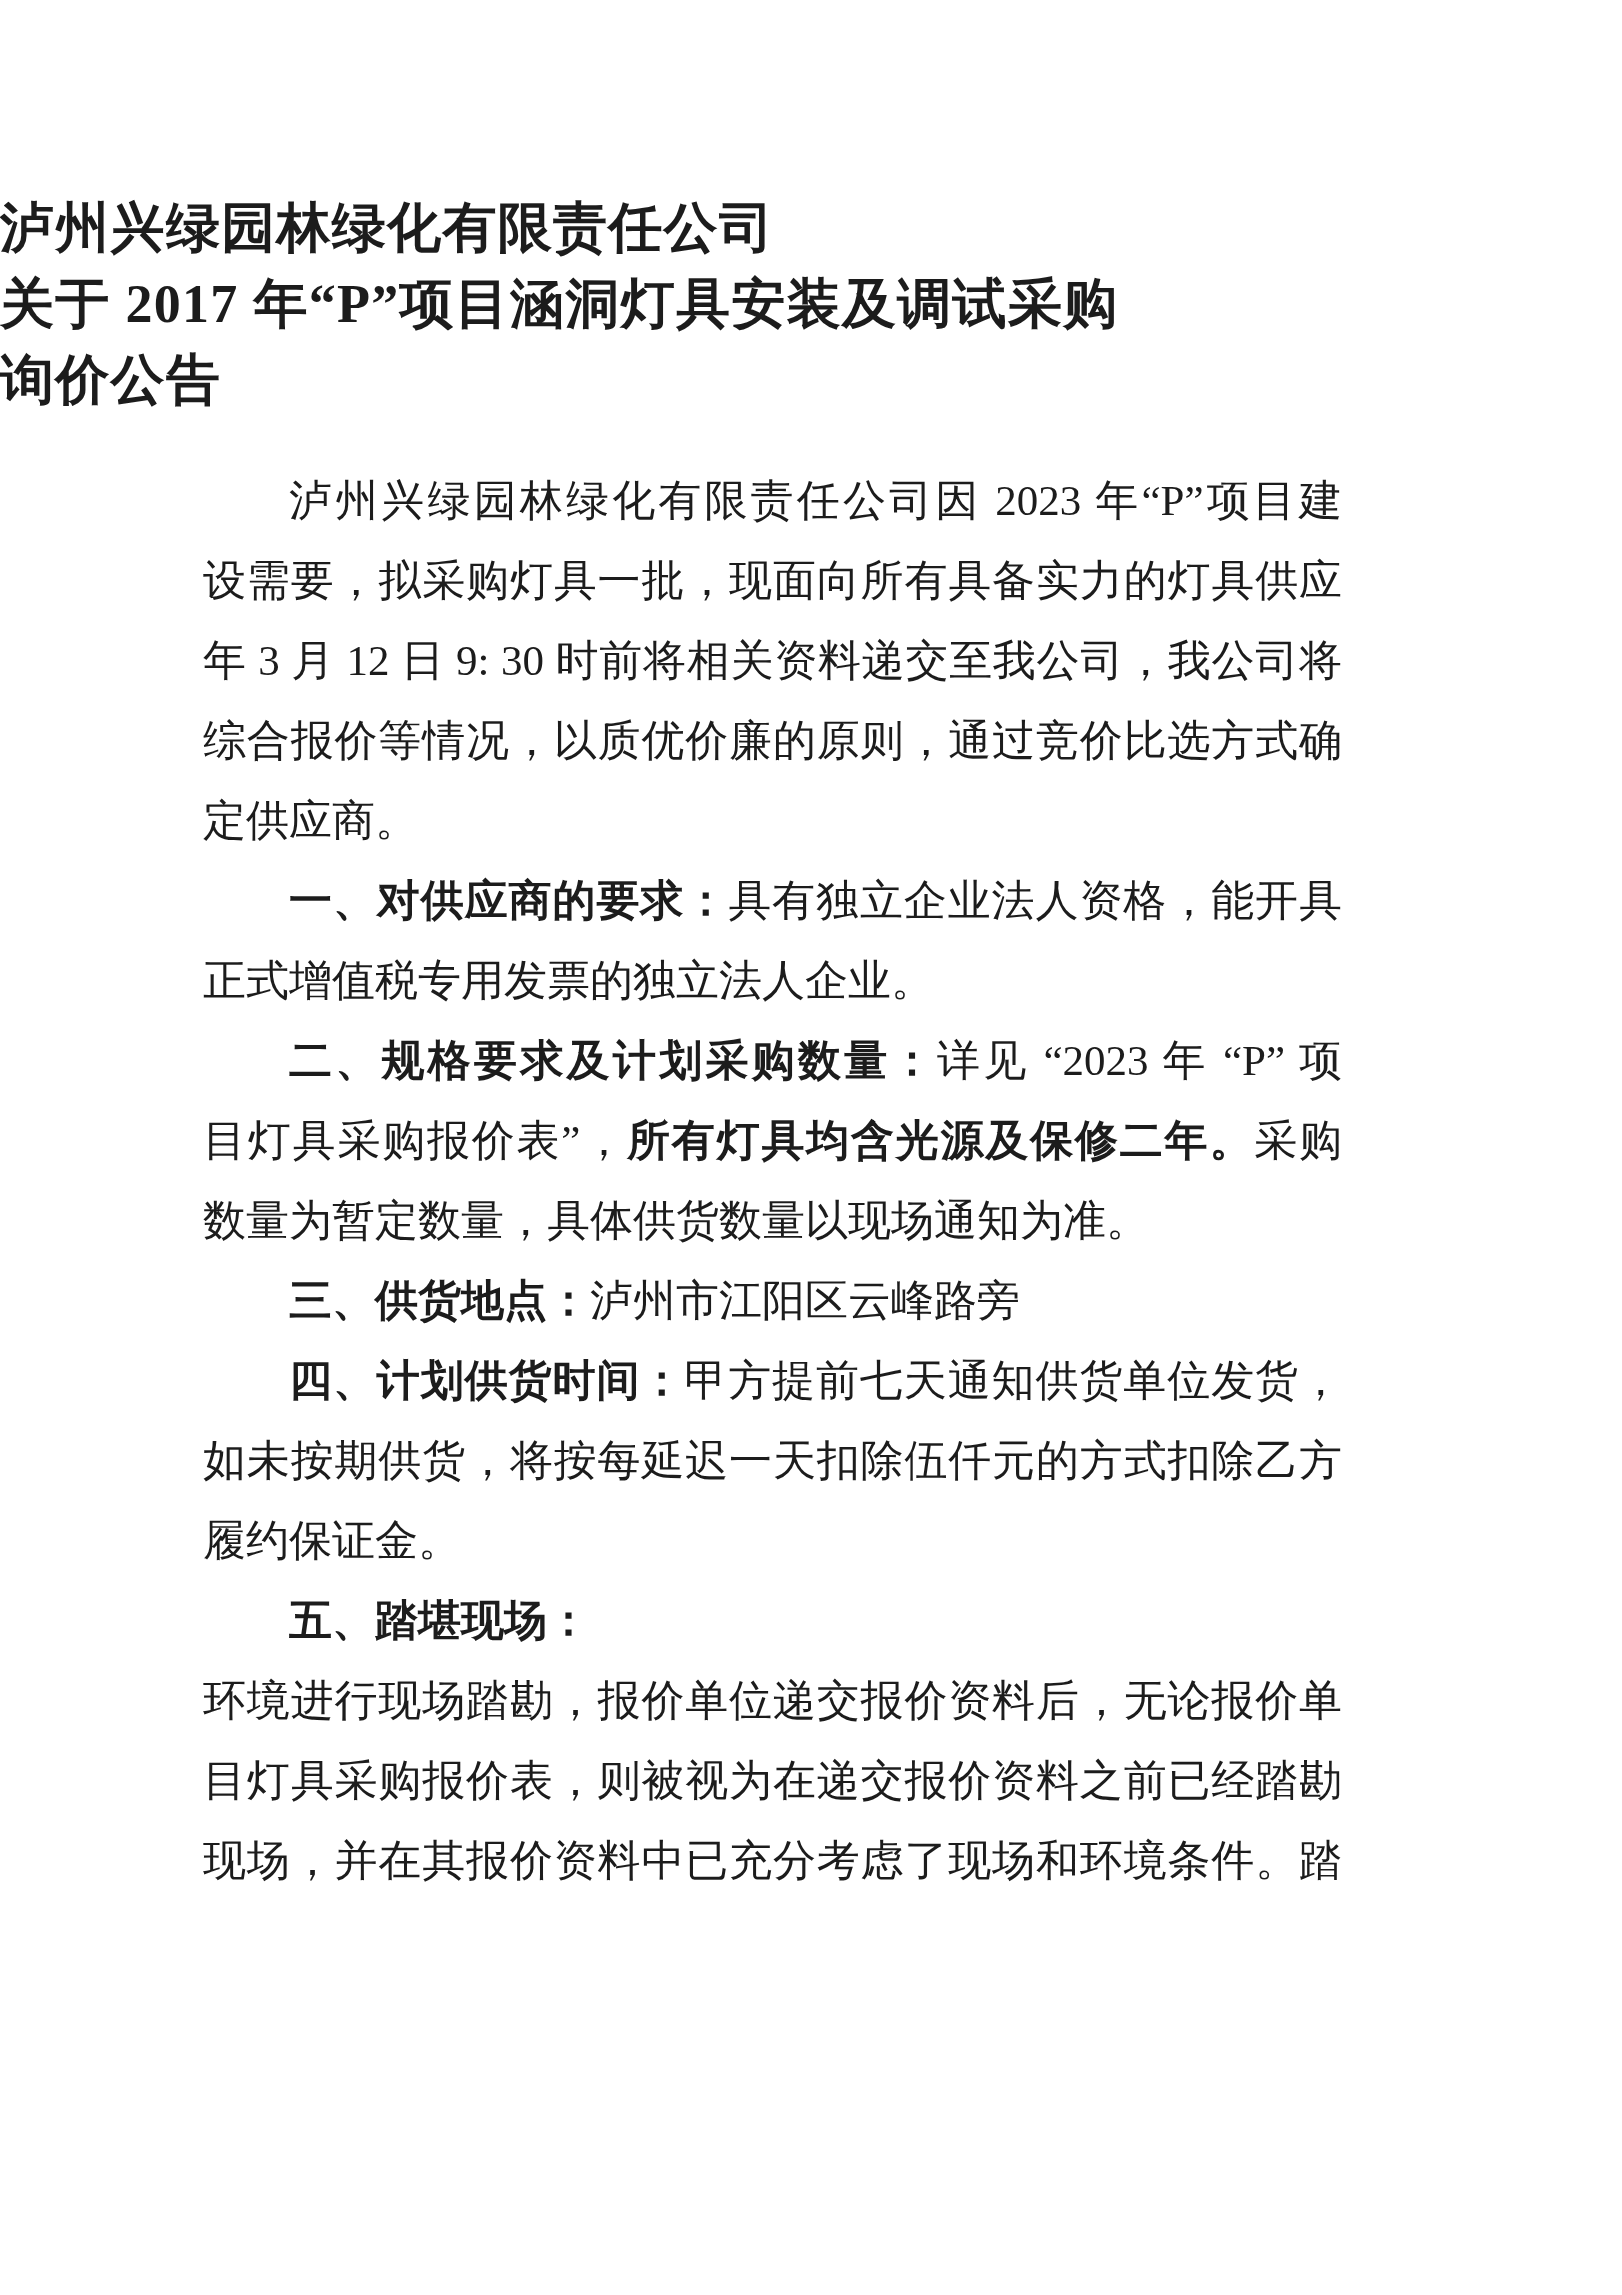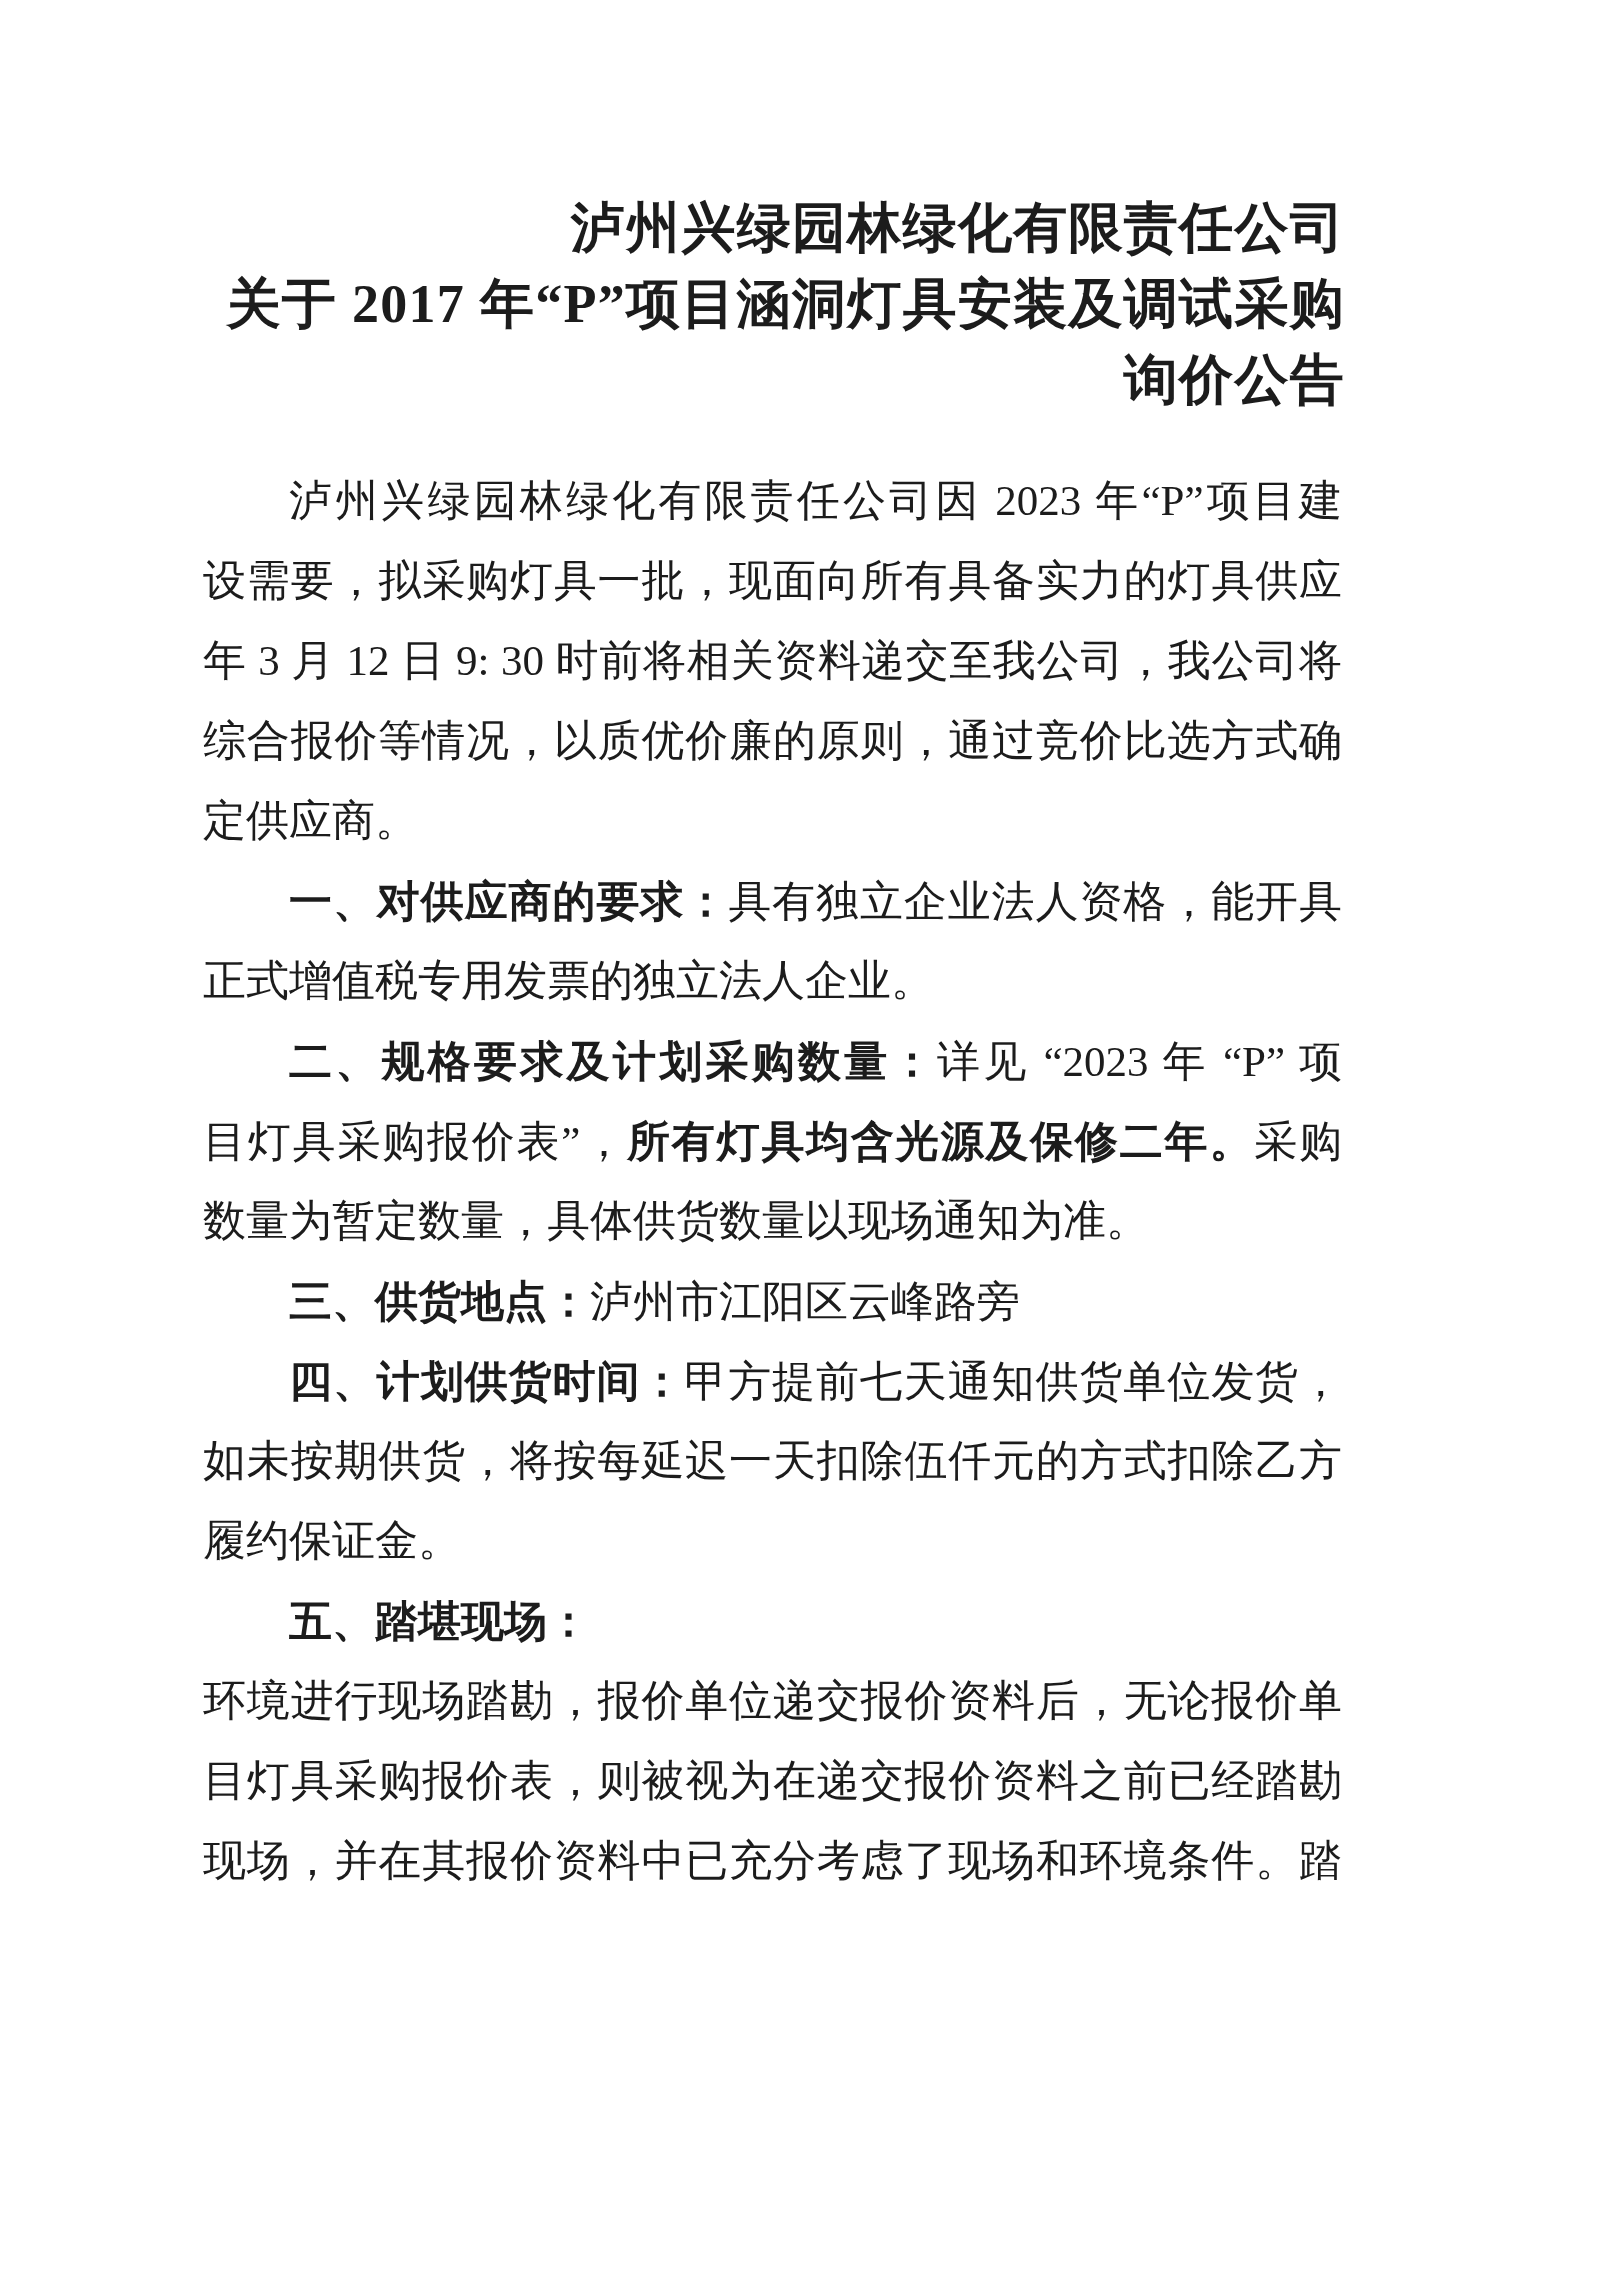--- a/index.html
+++ b/index.html
@@ -14,21 +14,21 @@
     background: #ffffff;
     overflow: hidden;
     font-family: "Liberation Serif", "DejaVu Serif", serif;
     color: #1c1c1c;
   }
   .title-block {
     position: absolute;
     top: 190px;
     left: 0;
     width: 1345px;
-    text-align: right;
+    text-align: left;
   }
   .title-line {
     height: 76px;
     line-height: 76px;
     font-size: 54px;
     font-weight: bold;
     letter-spacing: 1.3px;
     white-space: nowrap;
   }
   .body-block {
@@ -50,21 +50,21 @@
     text-align-last: justify;
     text-justify: inter-character;
   }
   .body-line.indent {
     text-indent: 86px;
   }
   .run {
     font-weight: normal;
   }
   .bold-run {
-    font-family: Liberation Sans, sans-serif;
+    font-family: Liberation Mono, monospace;
     font-weight: bold;
   }
 </style>
 </head>
 <body>
 
 <div class="page">
   <header class="title-block">
       <div class="title-line">泸州兴绿园林绿化有限责任公司</div>
       <div class="title-line">关于 2017 年“P”项目涵洞灯具安装及调试采购</div>

